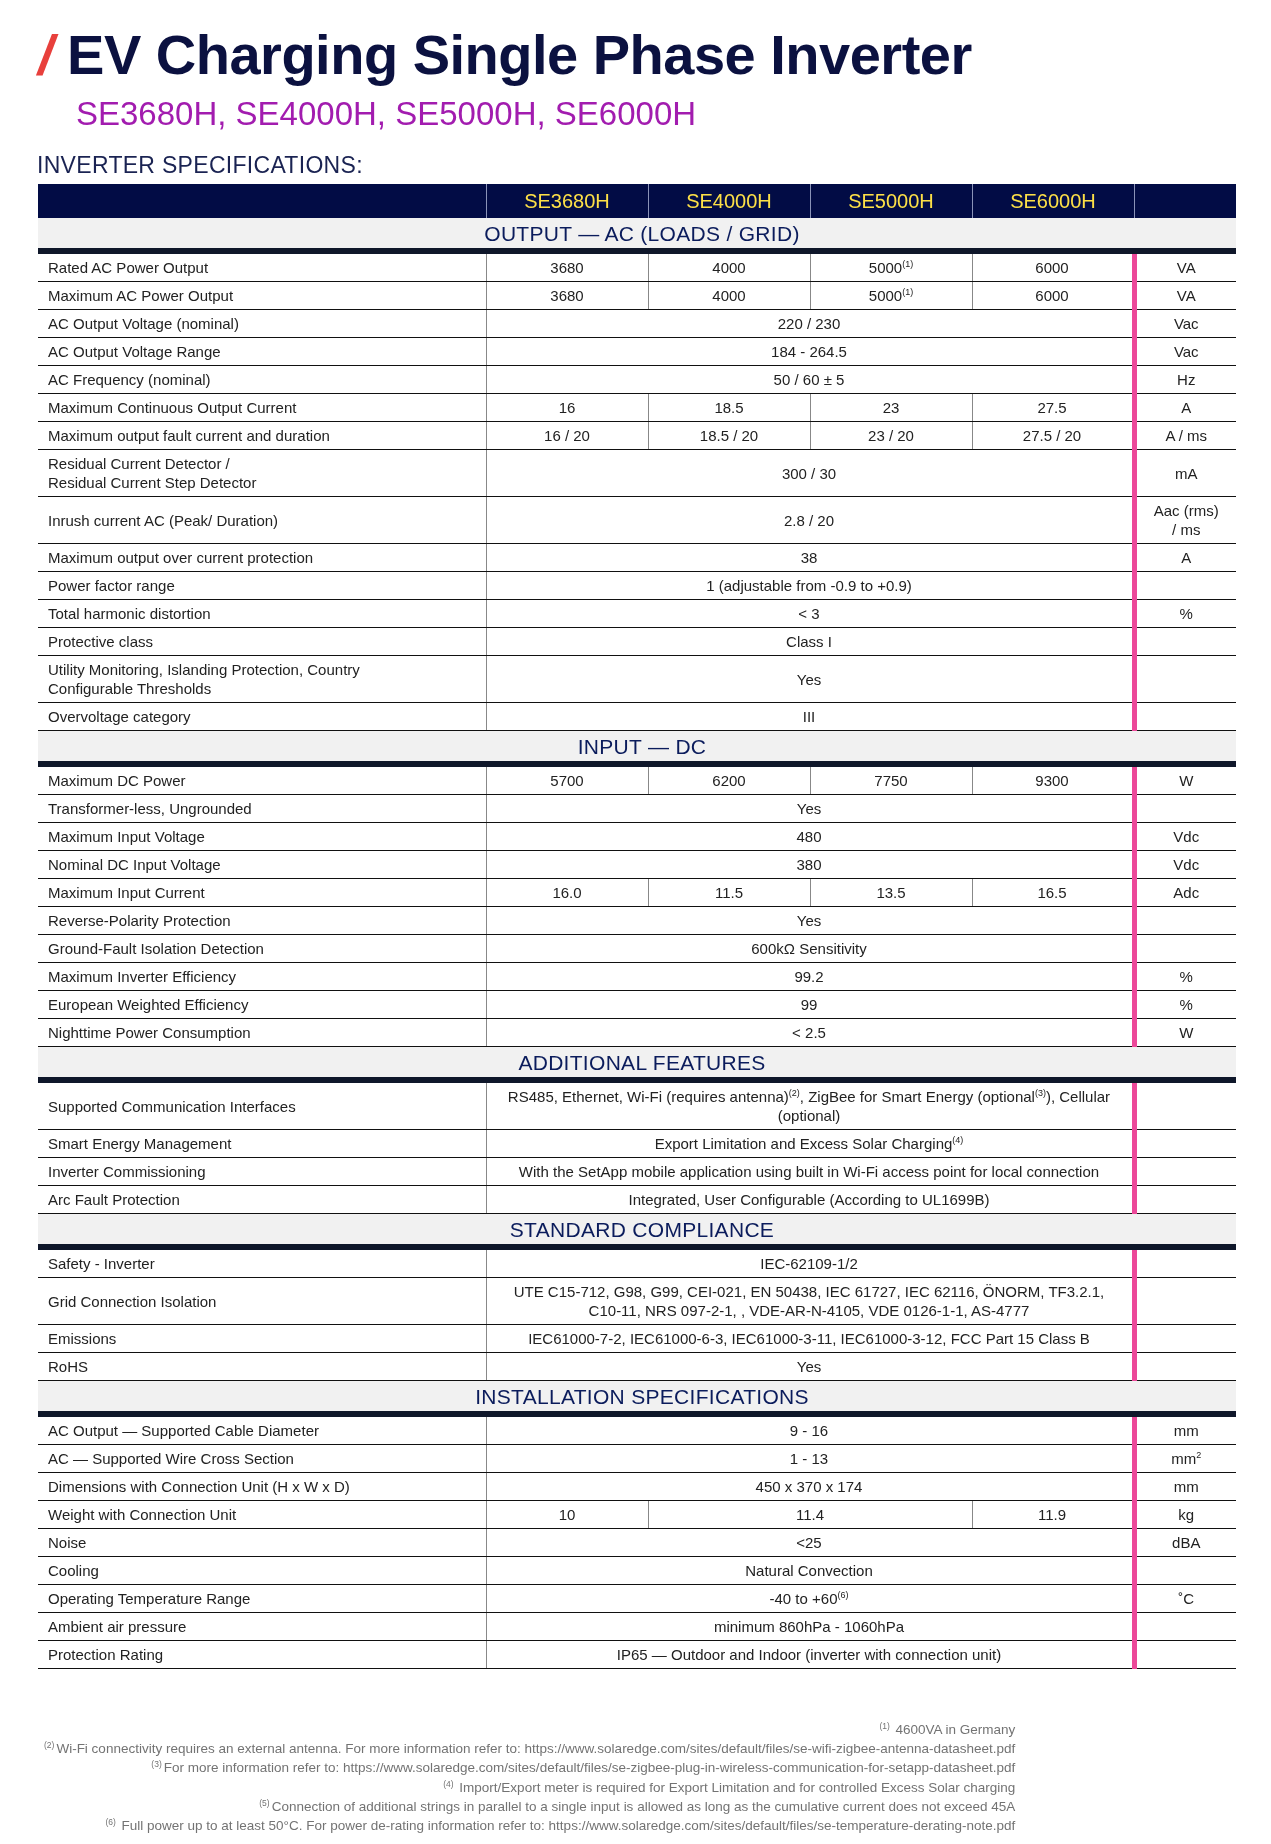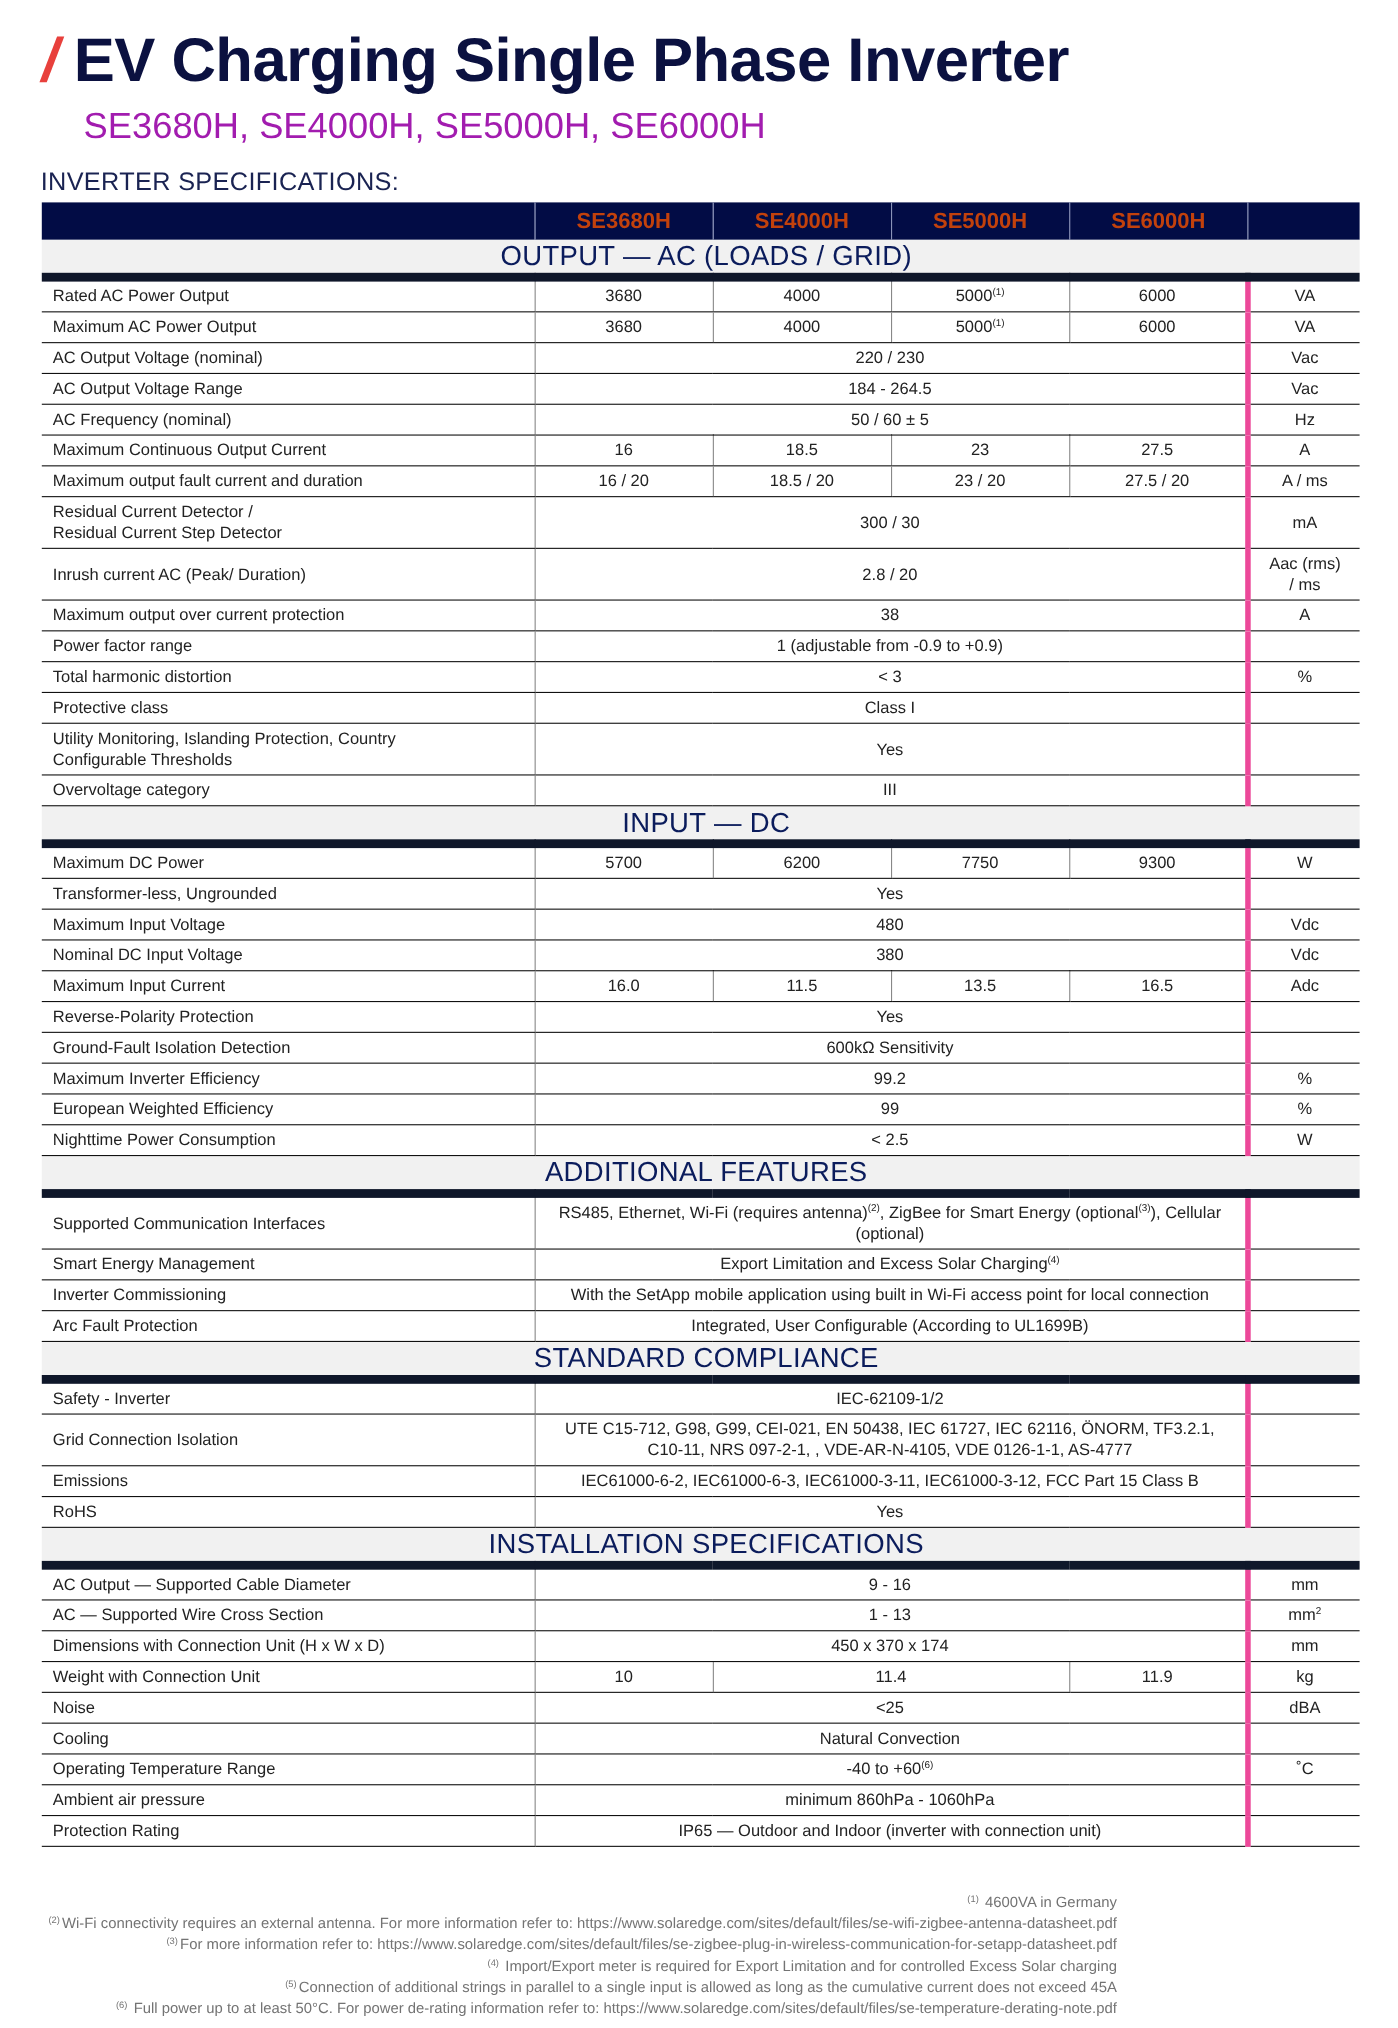--- a/index.html
+++ b/index.html
@@ -24,27 +24,27 @@
   }
   table.spec {
     position: absolute; left: 38px; top: 184px; width: 1198px;
     border-collapse: collapse; table-layout: fixed;
     font-size: 15px; color: #222;
   }
   table.spec col.c-label { width: 448px; }
   table.spec col.c-m { width: 162px; }
   table.spec col.c-unit { width: 102px; }
   thead th {
-    background: #020c45; color: #c2410c; font-size: 20px; font-weight: bold;
+    background: #020c45; color: #fde047; font-size: 20px; font-weight: normal;
     height: 34px; border-left: 1px solid #8a93b8; text-align: center; padding: 0;
   }
   thead th:first-child { border-left: none; }
   tr.section td {
-    background: #f1f1f1; color: #0b1c5c; font-size: 25px; font-weight: normal;
-    height: 30px; padding: 0 0 0 10px; border-bottom: 8px solid #0f172a;
+    background: #f1f1f1; color: #0b1c5c; font-size: 21px; font-weight: normal;
+    height: 30px; padding: 0 0 0 10px; border-bottom: 6px solid #0f172a;
     letter-spacing: 0.3px;
   }
   tbody td {
     border-bottom: 1.5px solid #111;
     height: 27px; padding: 0 4px; text-align: center; vertical-align: middle;
     line-height: 19px;
   }
   tbody td.lbl { text-align: left; padding-left: 10px; }
   tbody td.val { border-left: 1px solid #888; }
   tbody td.unit { border-left: 5px solid #ec4899; }
@@ -274,21 +274,21 @@
       <td class="val" colspan="4">IEC-62109-1/2</td>
       <td class="unit"></td>
     </tr>
     <tr class="tall">
       <td class="lbl">Grid Connection Isolation</td>
       <td class="val" colspan="4"><span>UTE C15-712, G98, G99, CEI-021, EN 50438, IEC 61727, IEC 62116, ÖNORM, TF3.2.1,</span><br><span>C10-11, NRS 097-2-1, , VDE-AR-N-4105, VDE 0126-1-1, AS-4777</span></td>
       <td class="unit"></td>
     </tr>
     <tr>
       <td class="lbl">Emissions</td>
-      <td class="val" colspan="4">IEC61000-6-2, IEC61000-6-3, IEC61000-3-11, IEC61000-3-12, FCC Part 15 Class B</td>
+      <td class="val" colspan="4">IEC61000-7-2, IEC61000-6-3, IEC61000-3-11, IEC61000-3-12, FCC Part 15 Class B</td>
       <td class="unit"></td>
     </tr>
     <tr>
       <td class="lbl">RoHS</td>
       <td class="val" colspan="4">Yes</td>
       <td class="unit"></td>
     </tr>
 
     <tr class="section">
         <td colspan="6">INSTALLATION SPECIFICATIONS</td>

